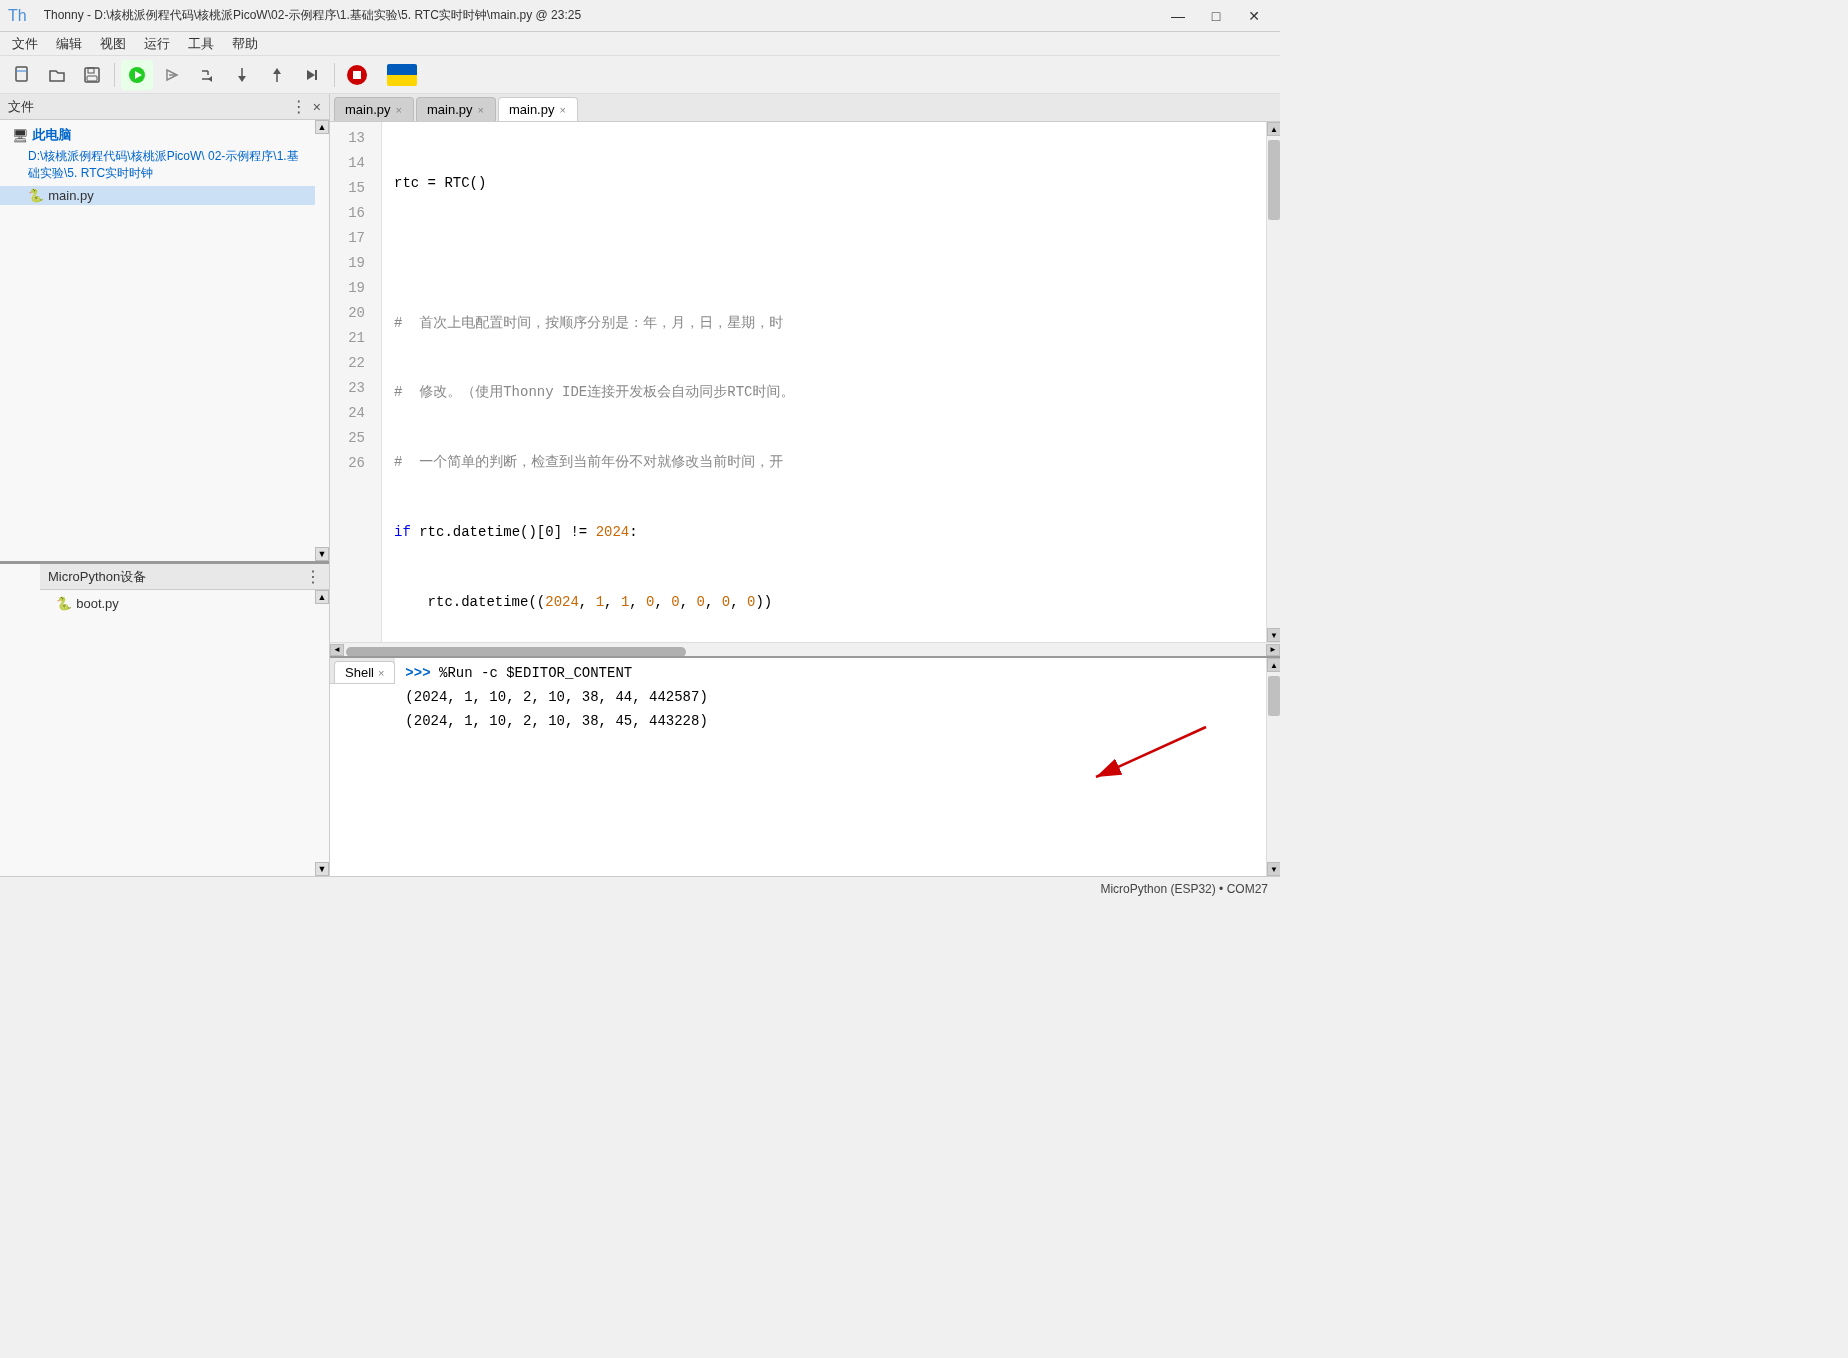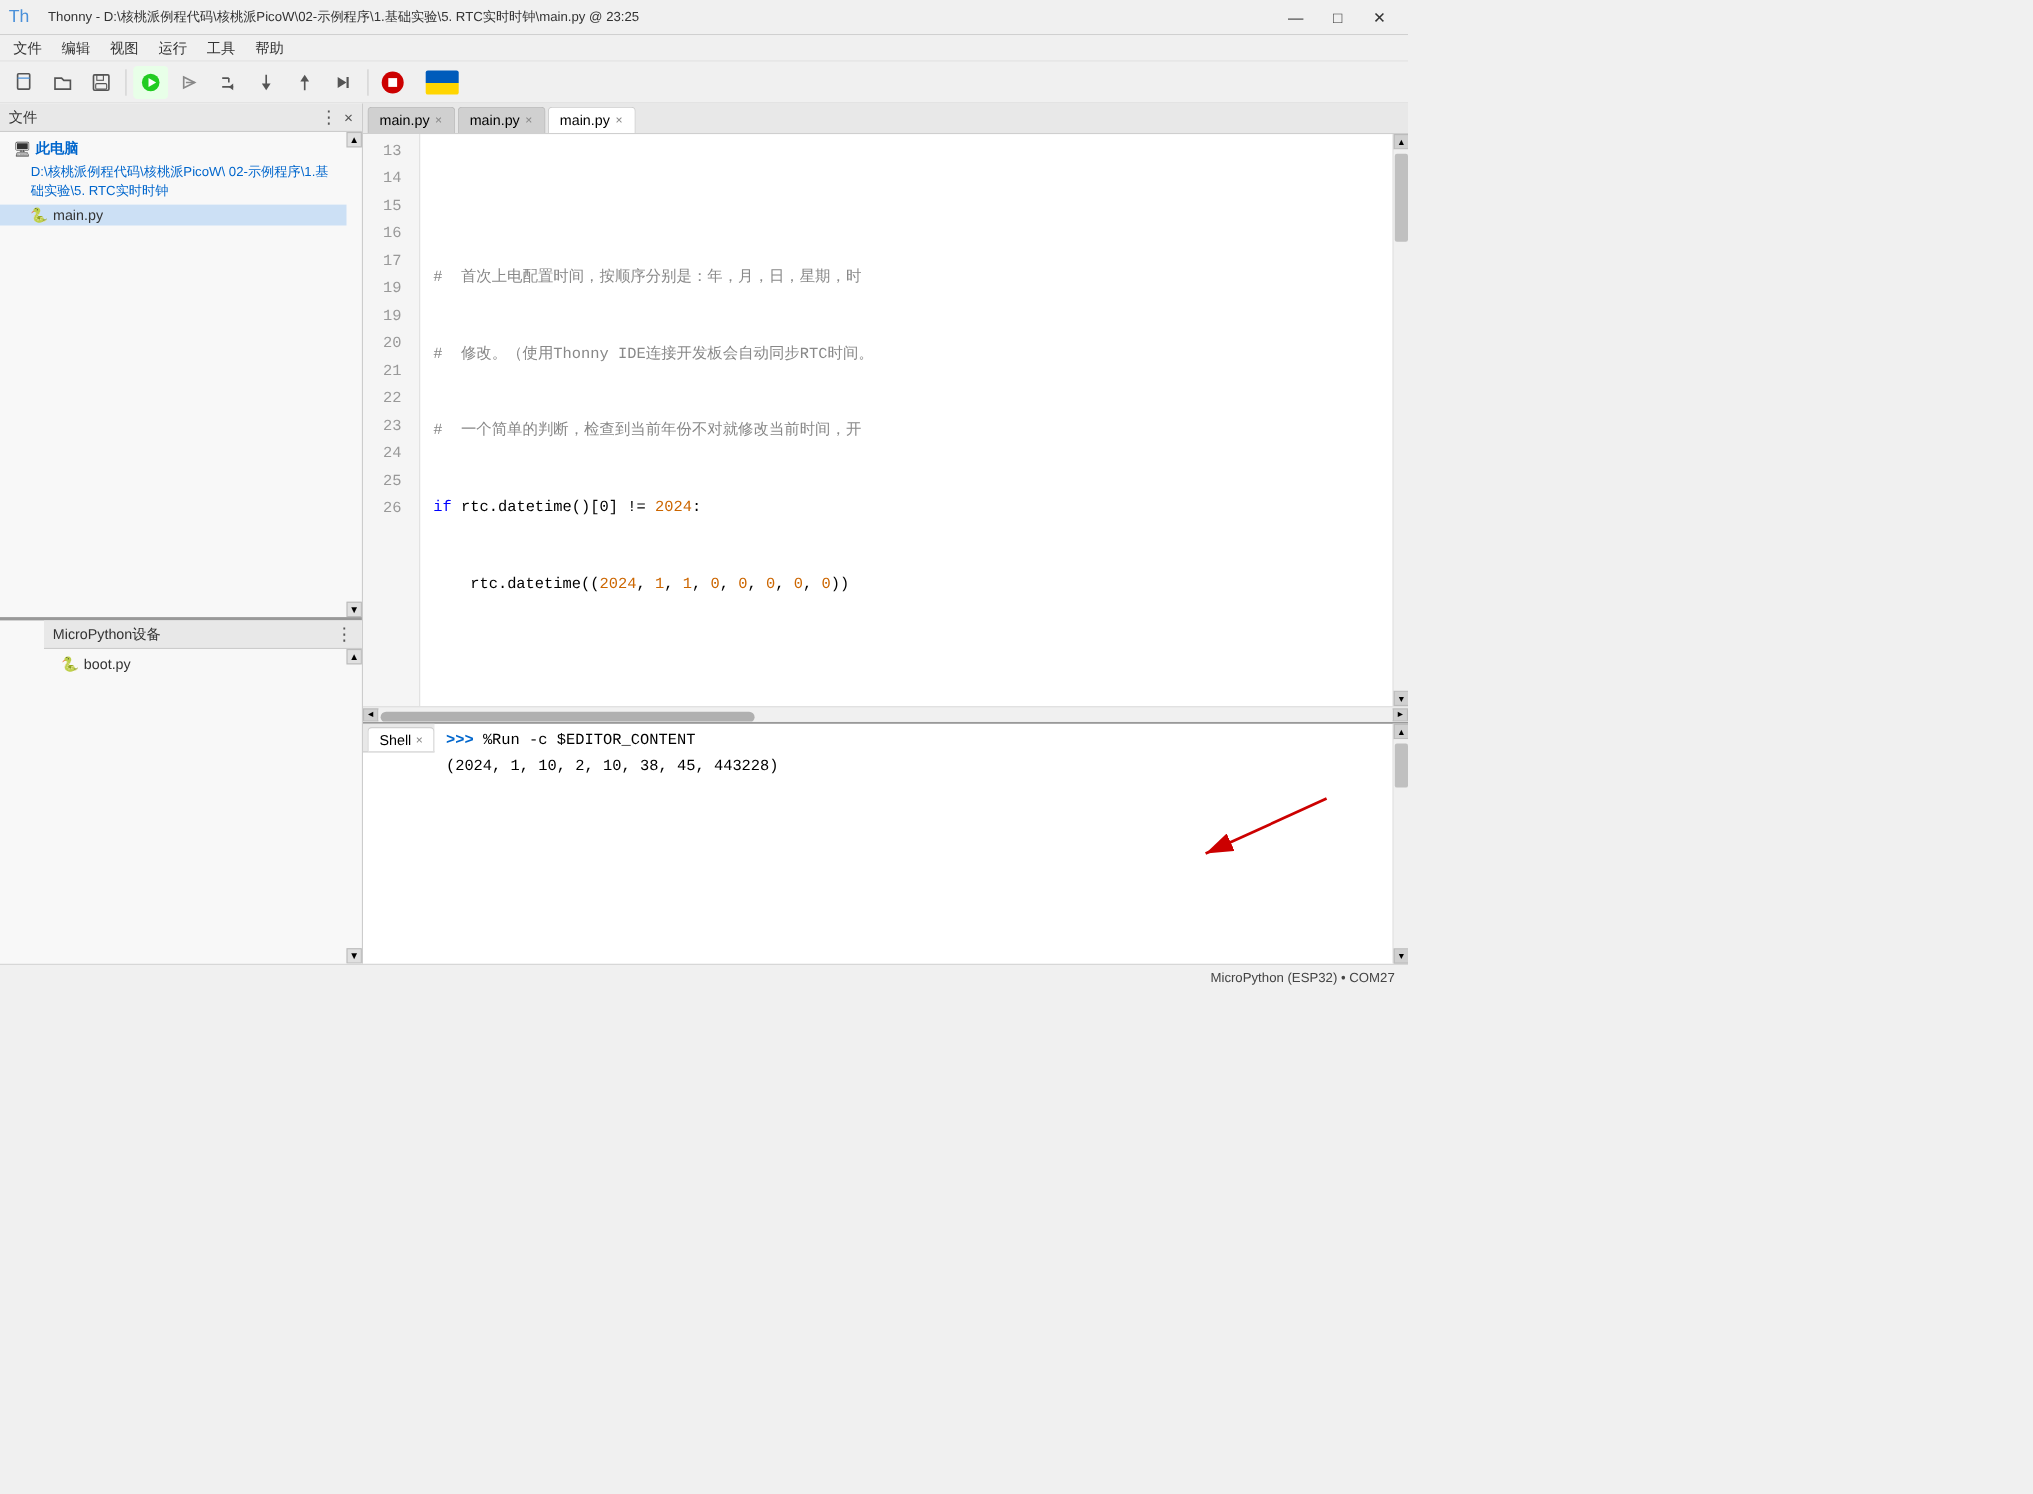--- a/index.html
+++ b/index.html
@@ -555,20 +555,21 @@
           <div>20</div>
           <div>21</div>
           <div>22</div>
           <div>23</div>
           <div>24</div>
           <div>25</div>
           <div>26</div>
         </div>
 
         <div class="code-area">
+          <div class="code-line"><span class="c-black">rtc = RTC()</span></div>
           <div class="code-line">&nbsp;</div>
           <div class="code-line"><span class="c-gray">#  首次上电配置时间，按顺序分别是：年，月，日，星期，时</span></div>
           <div class="code-line"><span class="c-gray">#  修改。（使用</span><span class="c-gray">Thonny IDE</span><span class="c-gray">连接开发板会自动同步RTC时间。</span></div>
           <div class="code-line"><span class="c-gray">#  一个简单的判断，检查到当前年份不对就修改当前时间，开</span></div>
           <div class="code-line"><span class="c-blue">if</span><span class="c-black"> rtc.datetime()[0] != </span><span class="c-orange">2024</span><span class="c-black">:</span></div>
           <div class="code-line"><span class="c-black">    rtc.datetime((</span><span class="c-orange">2024</span><span class="c-black">, </span><span class="c-orange">1</span><span class="c-black">, </span><span class="c-orange">1</span><span class="c-black">, </span><span class="c-orange">0</span><span class="c-black">, </span><span class="c-orange">0</span><span class="c-black">, </span><span class="c-orange">0</span><span class="c-black">, </span><span class="c-orange">0</span><span class="c-black">, </span><span class="c-orange">0</span><span class="c-black">))</span></div>
           
           
           
           
@@ -601,20 +602,21 @@
           <span>Shell</span>
           <span class="shell-tab-close">×</span>
         </div>
       </div>
       <div style="display:flex;flex:1;min-height:0;position:relative;">
         <div id="shell-content">
           <div>
             <span class="shell-prompt">&gt;&gt;&gt;</span>
             <span class="shell-cmd"> %Run -c $EDITOR_CONTENT</span>
           </div>
+          <div class="shell-output">(2024, 1, 10, 2, 10, 38, 44, 442587)</div>
           <div class="shell-output" style="position:relative;">(2024, 1, 10, 2, 10, 38, 45, 443228)</div>
 
           <div style="position:absolute;bottom:50px;right:40px;pointer-events:none;">
             <svg width="160" height="100" viewBox="0 0 160 100" style="overflow:visible;">
               <defs>
                 <marker id="arrowhead" markerWidth="10" markerHeight="7" refX="10" refY="3.5" orient="auto">
                   <polygon points="0 0, 10 3.5, 0 7" fill="#cc0000"></polygon>
                 </marker>
               </defs>
               <line x1="140" y1="10" x2="30" y2="60" stroke="#cc0000" stroke-width="2.5" marker-end="url(#arrowhead)"></line>

